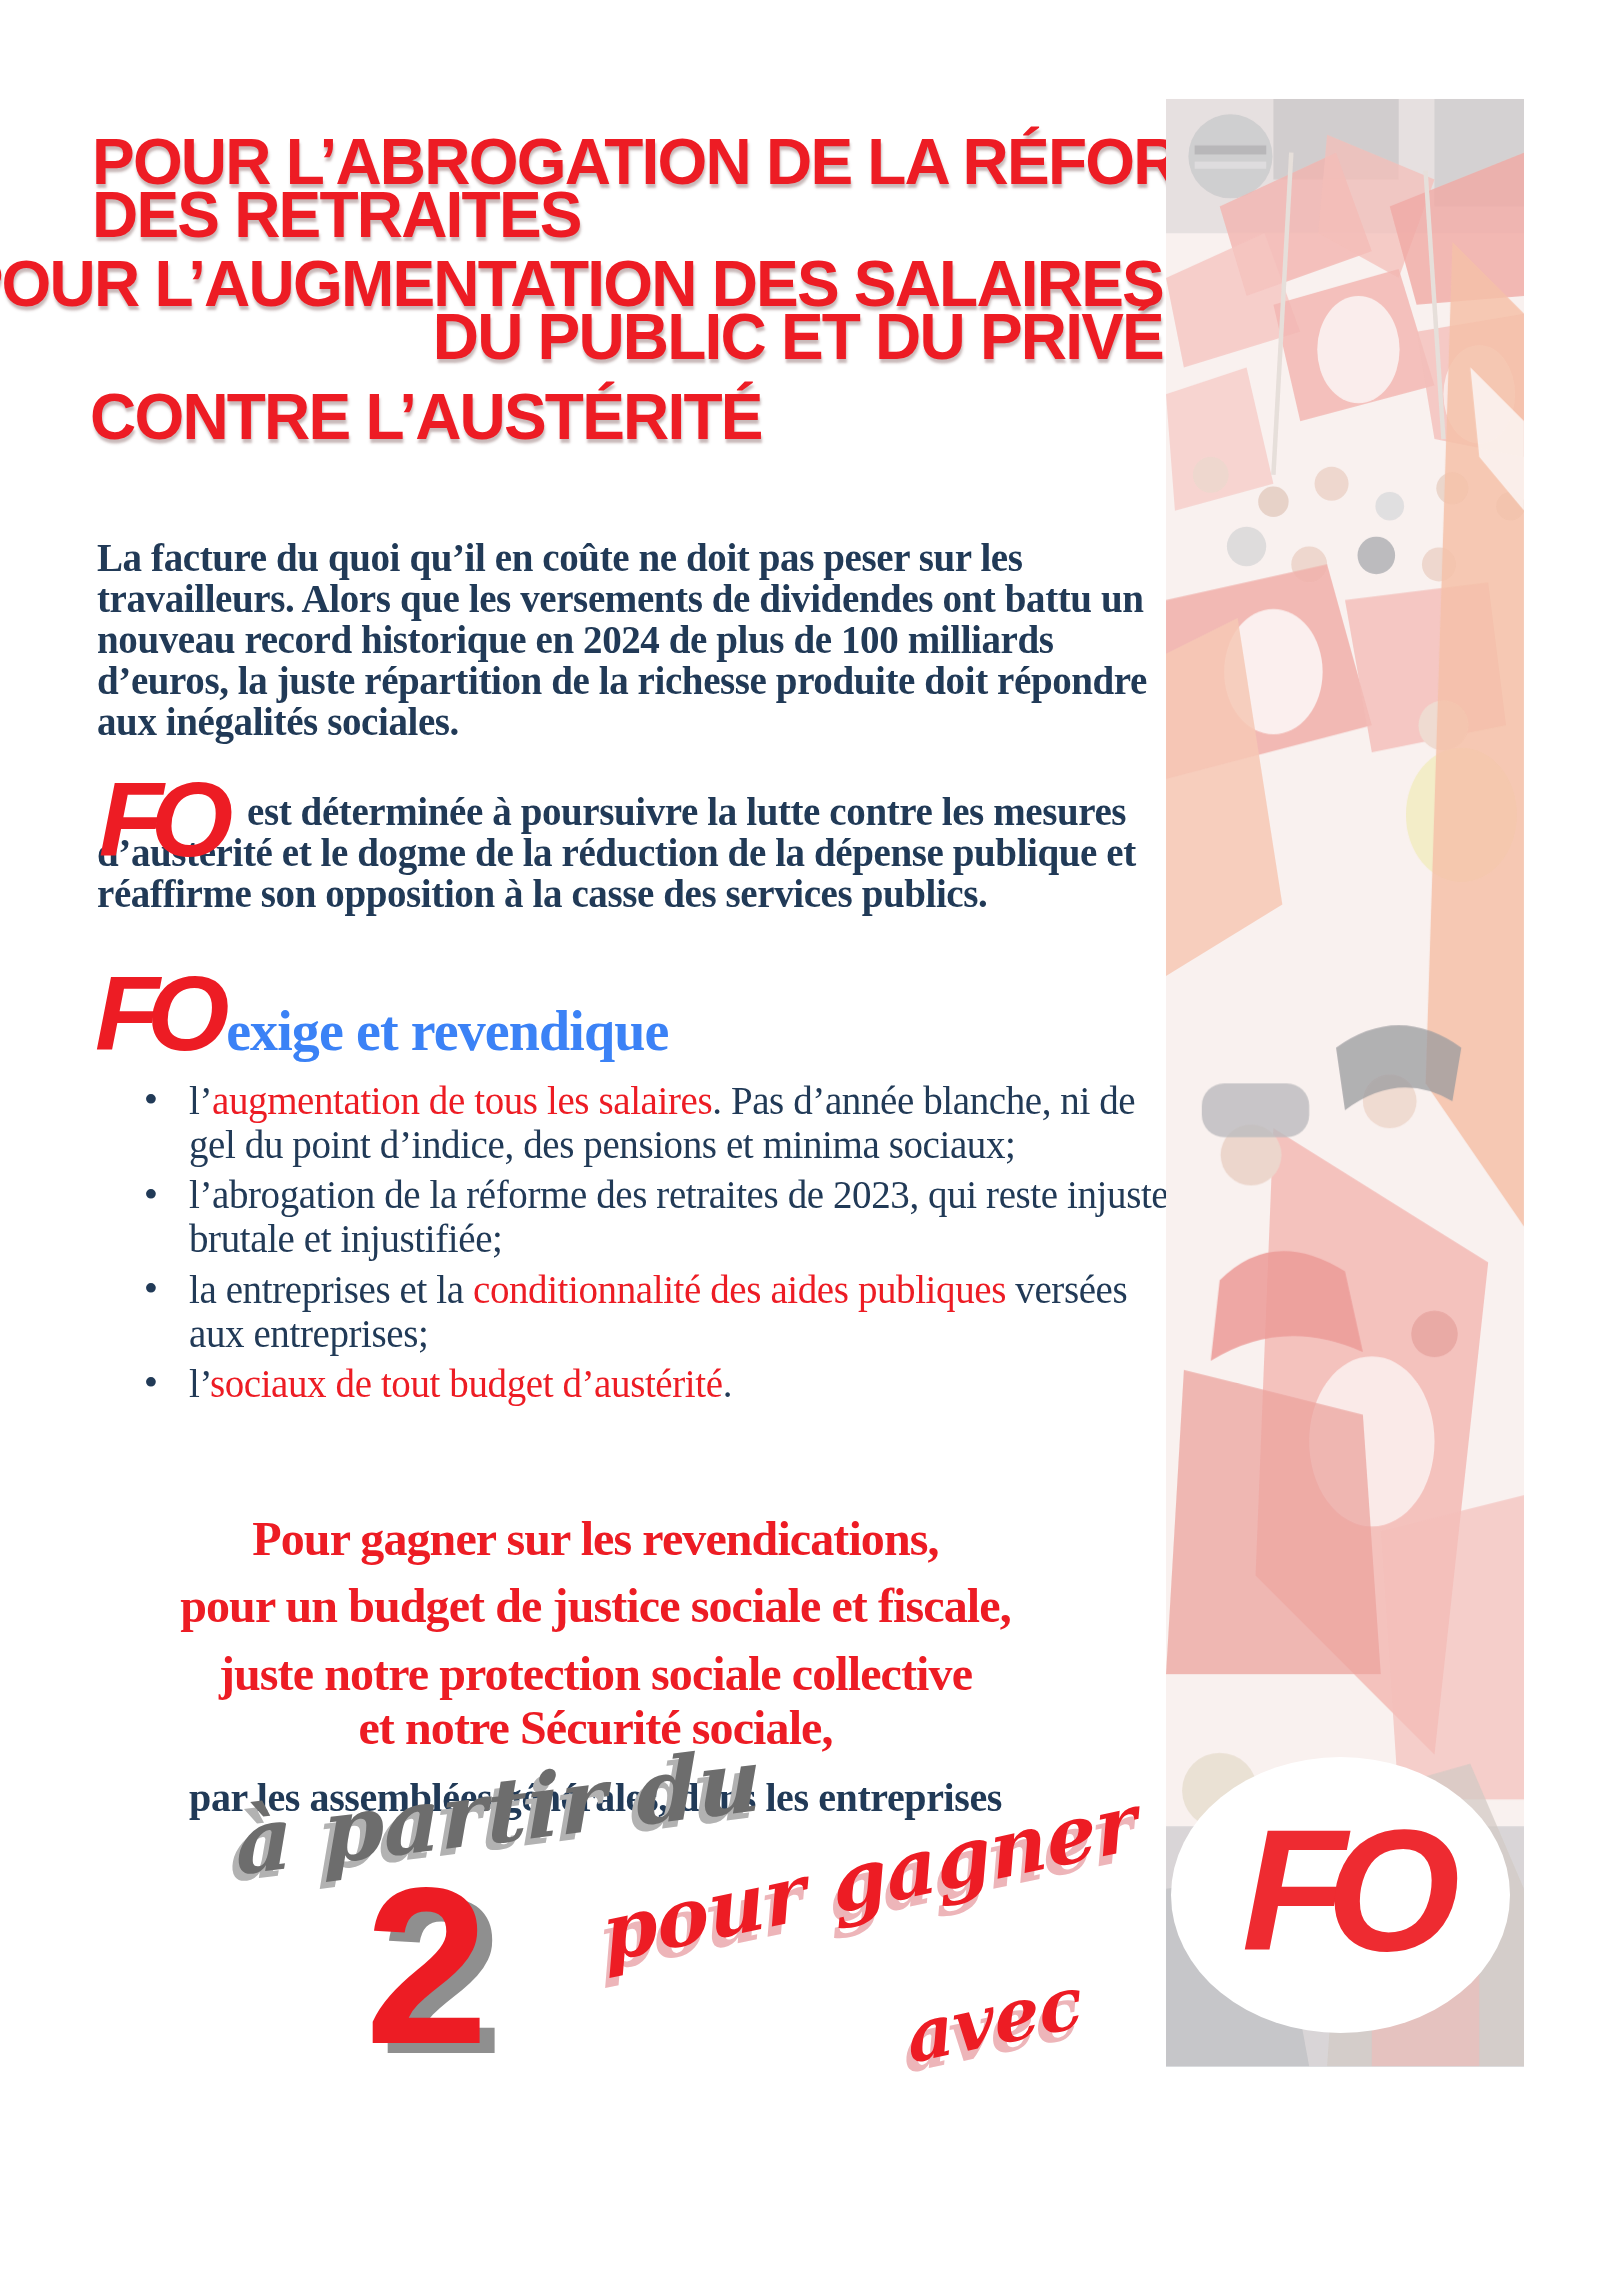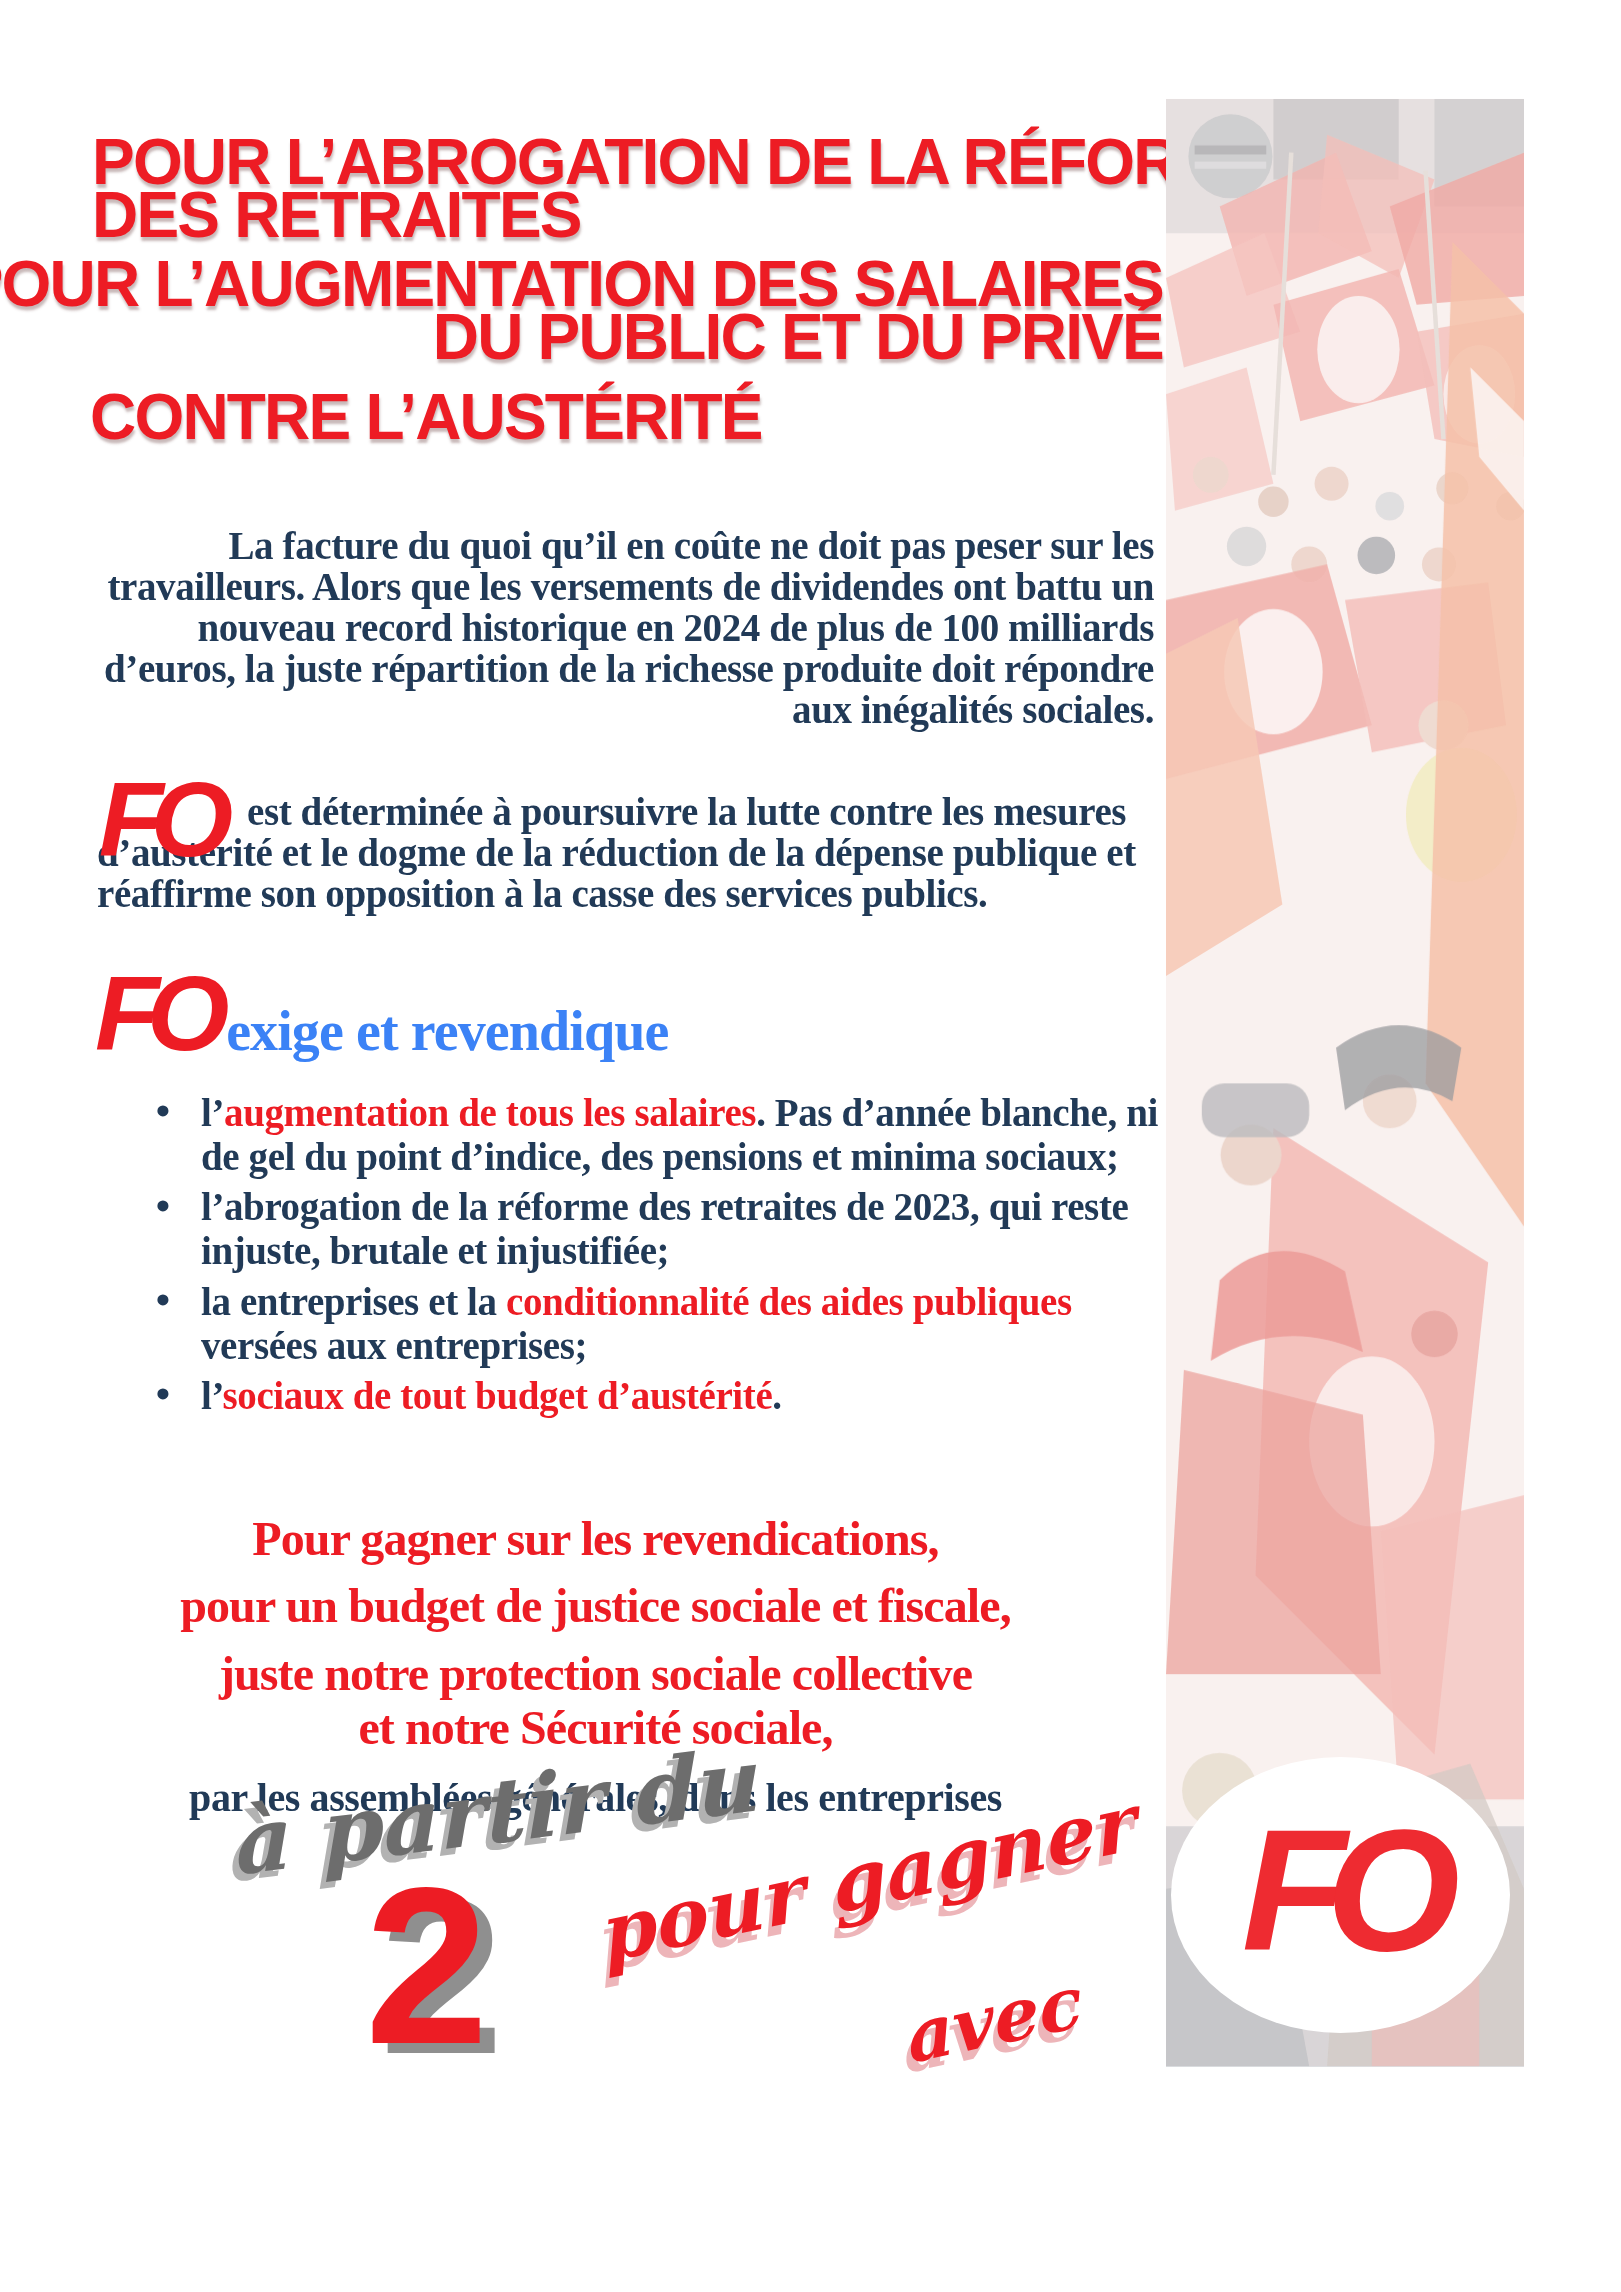--- a/index.html
+++ b/index.html
@@ -18,39 +18,39 @@
   #h2{right:459px;top:258px;text-align:right;}
   #h3{left:90px;top:391px;}
   
   .serif{font-family:"Liberation Serif",serif;font-weight:700;}
   .rd{color:#ED1C24;}
   .bodyblock{
     position:absolute;left:97px;width:1057px;
     font-family:"Liberation Serif",serif;font-weight:700;
     font-size:39px;line-height:41px;color:#213A57;letter-spacing:-0.4px;
   }
-  #intro{top:486px;text-align:right;}
+  #intro{top:498px;}
   #para-fo{top:752px;text-indent:150px;}
   .fo-logo{
     color:#ED1C24;font-style:italic;font-weight:bold;
     font-family:"Liberation Sans",sans-serif;letter-spacing:-0.12em;
     text-indent:0;
   }
   #para-fo .fo-logo{position:absolute;left:1.8px;top:-25px;font-size:106px;line-height:1;}
   
   #demands-head{position:absolute;left:95px;top:960px;white-space:nowrap;}
   #demands-head .fo-logo{font-size:106px;line-height:1;vertical-align:baseline;}
   #demands-head .exige{
     font-family:"Liberation Serif",serif;font-weight:700;color:#3b82f6;
     font-size:56px;letter-spacing:-0.9px;margin-left:5.4px;
   }
   
   #demands-list{
-    position:absolute;left:142px;top:1079px;width:1039px;margin:12px;padding:0;list-style:none;
-    font-family:"Liberation Serif",serif;font-weight:700;
+    position:absolute;left:142px;top:1079px;width:1039px;margin:0;padding:0;list-style:none;
+    font-family:"Liberation Serif",serif;font-weight:400;
     font-size:39px;line-height:44px;color:#213A57;letter-spacing:-0.4px;
   }
   #demands-list li{position:relative;padding-left:47px;margin-bottom:6.3px;}
   #demands-list li::before{
     content:"\2022";position:absolute;left:1.8px;top:-1.8px;color:#213A57;font-size:41px;
   }
   
   .center-block{position:absolute;left:36px;width:1119px;text-align:center;}
   #appeal-red{top:1512px;font-size:48px;color:#ED1C24;line-height:54px;text-align:center;}
   #appeal-red .ln{display:block;white-space:nowrap;letter-spacing:-0.9px;}

